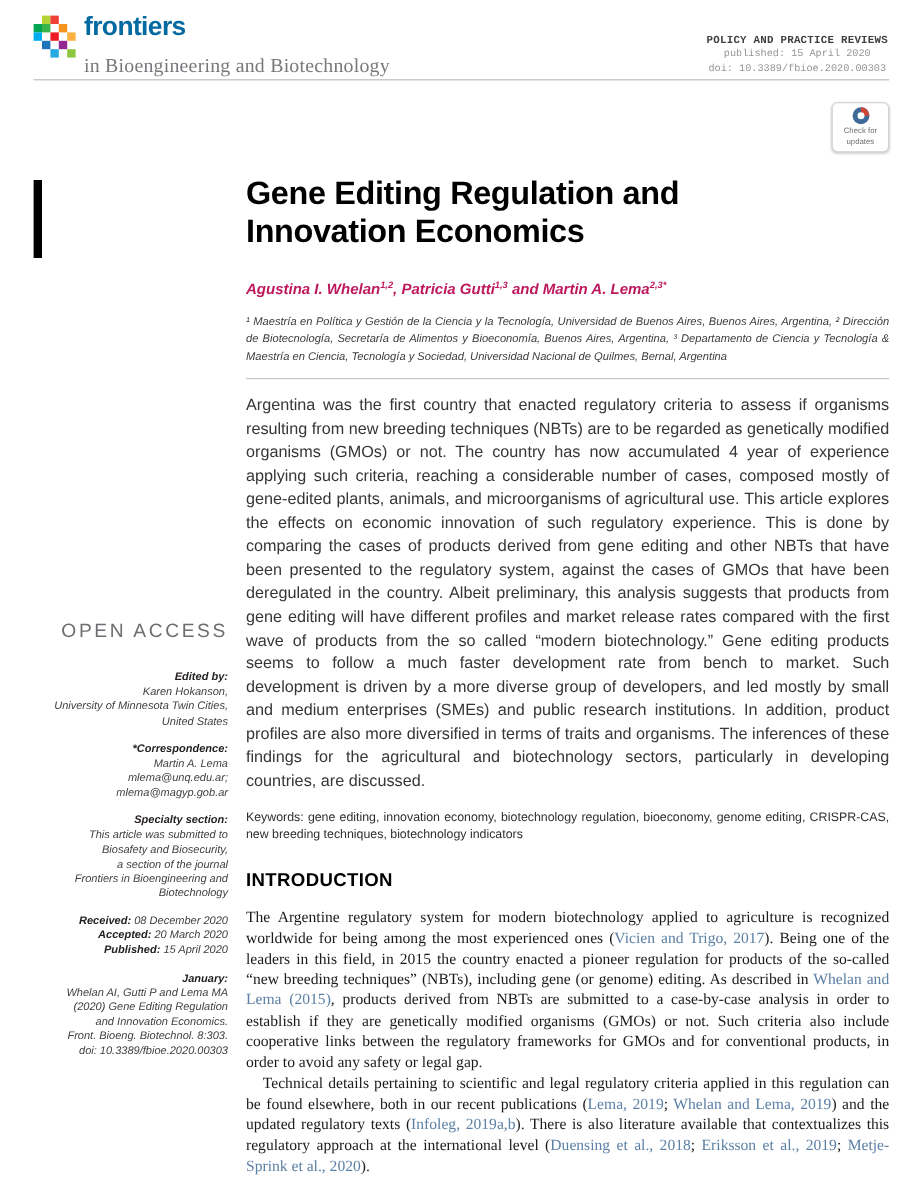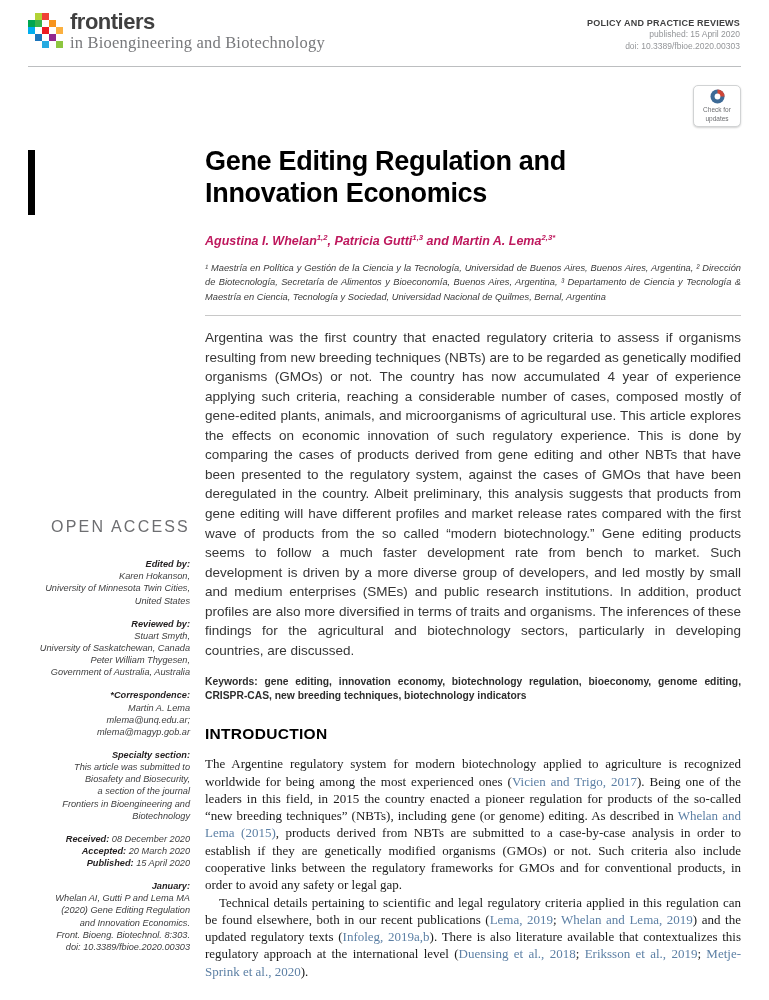--- a/index.html
+++ b/index.html
@@ -4,23 +4,23 @@
 <style>
   html,body{margin:0;padding:0;background:#ffffff;}
   .page{position:relative;width:769px;height:1000px;background:#fff;overflow:hidden;
         font-family:"Liberation Sans",sans-serif;color:#1a1a1a;}
 
   
   .header-left{position:absolute;left:28px;top:11px;display:flex;align-items:flex-start;}
   .logo{position:relative;width:35px;height:35px;margin-top:2px;}
   .logo .sq{position:absolute;width:7px;height:7px;}
   .brand-text{margin-left:7px;}
-  .brand{font-size:22px;font-weight:bold;color:#404040;letter-spacing:-0.5px;line-height:1;}
-  .journal{font-family:"Liberation Serif",serif;font-size:16.5px;color:#77787b;margin-top:0;letter-spacing:0.2px;}
-  .header-right{position:absolute;right:29px;top:18px;text-align:right;}
+  .brand{font-size:22px;font-weight:bold;color:#0369a1;letter-spacing:-0.5px;line-height:1;}
+  .journal{font-family:"Liberation Serif",serif;font-size:16.5px;color:#77787b;margin-top:12px;letter-spacing:0.2px;}
+  .header-right{position:absolute;right:29px;top:29px;text-align:center;font-family:Liberation Mono, monospace;}
   .article-type{font-size:9px;font-weight:bold;color:#404041;letter-spacing:0.2px;}
   .pub-line,.doi-line{font-size:8.5px;color:#939598;line-height:1.45;}
   .header-rule{position:absolute;left:28px;right:28px;top:66px;border-top:1px solid #bcbec0;}
 
   
   .badge{position:absolute;right:28px;top:85px;width:46px;height:40px;border:1px solid #d1d3d4;
          border-radius:5px;background:#fff;box-shadow:0 1px 2px rgba(0,0,0,.18);
          display:flex;flex-direction:column;align-items:center;justify-content:center;cursor:pointer;}
   .badge-text{font-size:6.5px;color:#6d6e71;line-height:1.3;text-align:center;margin-top:2px;}
 
@@ -38,21 +38,21 @@
   
   .main{position:absolute;left:205px;top:146px;width:536px;}
   .title{margin:0;font-size:27px;font-weight:bold;color:#000;line-height:1.18;
          white-space:pre-line;letter-spacing:-0.3px;}
   .authors{margin-top:24px;font-size:12.5px;font-weight:bold;font-style:italic;color:#be185d;}
   sup{font-size:62%;line-height:0;}
   .affiliations{margin-top:13px;font-size:9.3px;font-style:italic;color:#3d3d3d;
                 line-height:1.55;text-align:justify;}
   .abstract-rule{margin-top:11px;border-top:1px solid #c8c8c8;}
   .abstract{margin:12px 0 0 0;font-size:13.5px;color:#363636;line-height:1.45;text-align:justify;}
-  .keywords{margin:14px 0 0 0;font-size:10.3px;font-weight:bold;color:#2d2d2d;line-height:1.4;text-align:justify;}
+  .keywords{margin:14px 0 0 0;font-size:10.3px;font-weight:normal;color:#2d2d2d;line-height:1.4;text-align:justify;}
   .section-heading{margin:22px 0 0 0;font-size:15.5px;font-weight:bold;color:#000;letter-spacing:0.3px;}
   .body-text{margin-top:12px;font-family:"Liberation Serif",serif;font-size:13px;color:#1a1a1a;}
   .body-text p{margin:0;line-height:1.33;text-align:justify;}
   .body-text p.indent{text-indent:14px;}
   .cite{cursor:pointer;}
 </style>
 </head>
 <body>
 
 <div class="page">
@@ -103,27 +103,20 @@
   <aside class="sidebar">
     <div class="open-access">OPEN ACCESS</div>
 
     <div class="sb-block">
       <div class="sb-label">Edited by:</div>
       <div class="sb-lines">Karen Hokanson,
 University of Minnesota Twin Cities,
 United States</div>
     </div>
 
-    <div class="sb-block">
-      <div class="sb-label">Reviewed by:</div>
-      <div class="sb-lines">Stuart Smyth,
-University of Saskatchewan, Canada
-Peter William Thygesen,
-Government of Australia, Australia</div>
-    </div>
 
     <div class="sb-block">
       <div class="sb-label">*Correspondence:</div>
       <div>Martin A. Lema</div>
       <div>mlema@unq.edu.ar;</div>
       <div>mlema@magyp.gob.ar</div>
     </div>
 
     <div class="sb-block">
       <div class="sb-label">Specialty section:</div>

